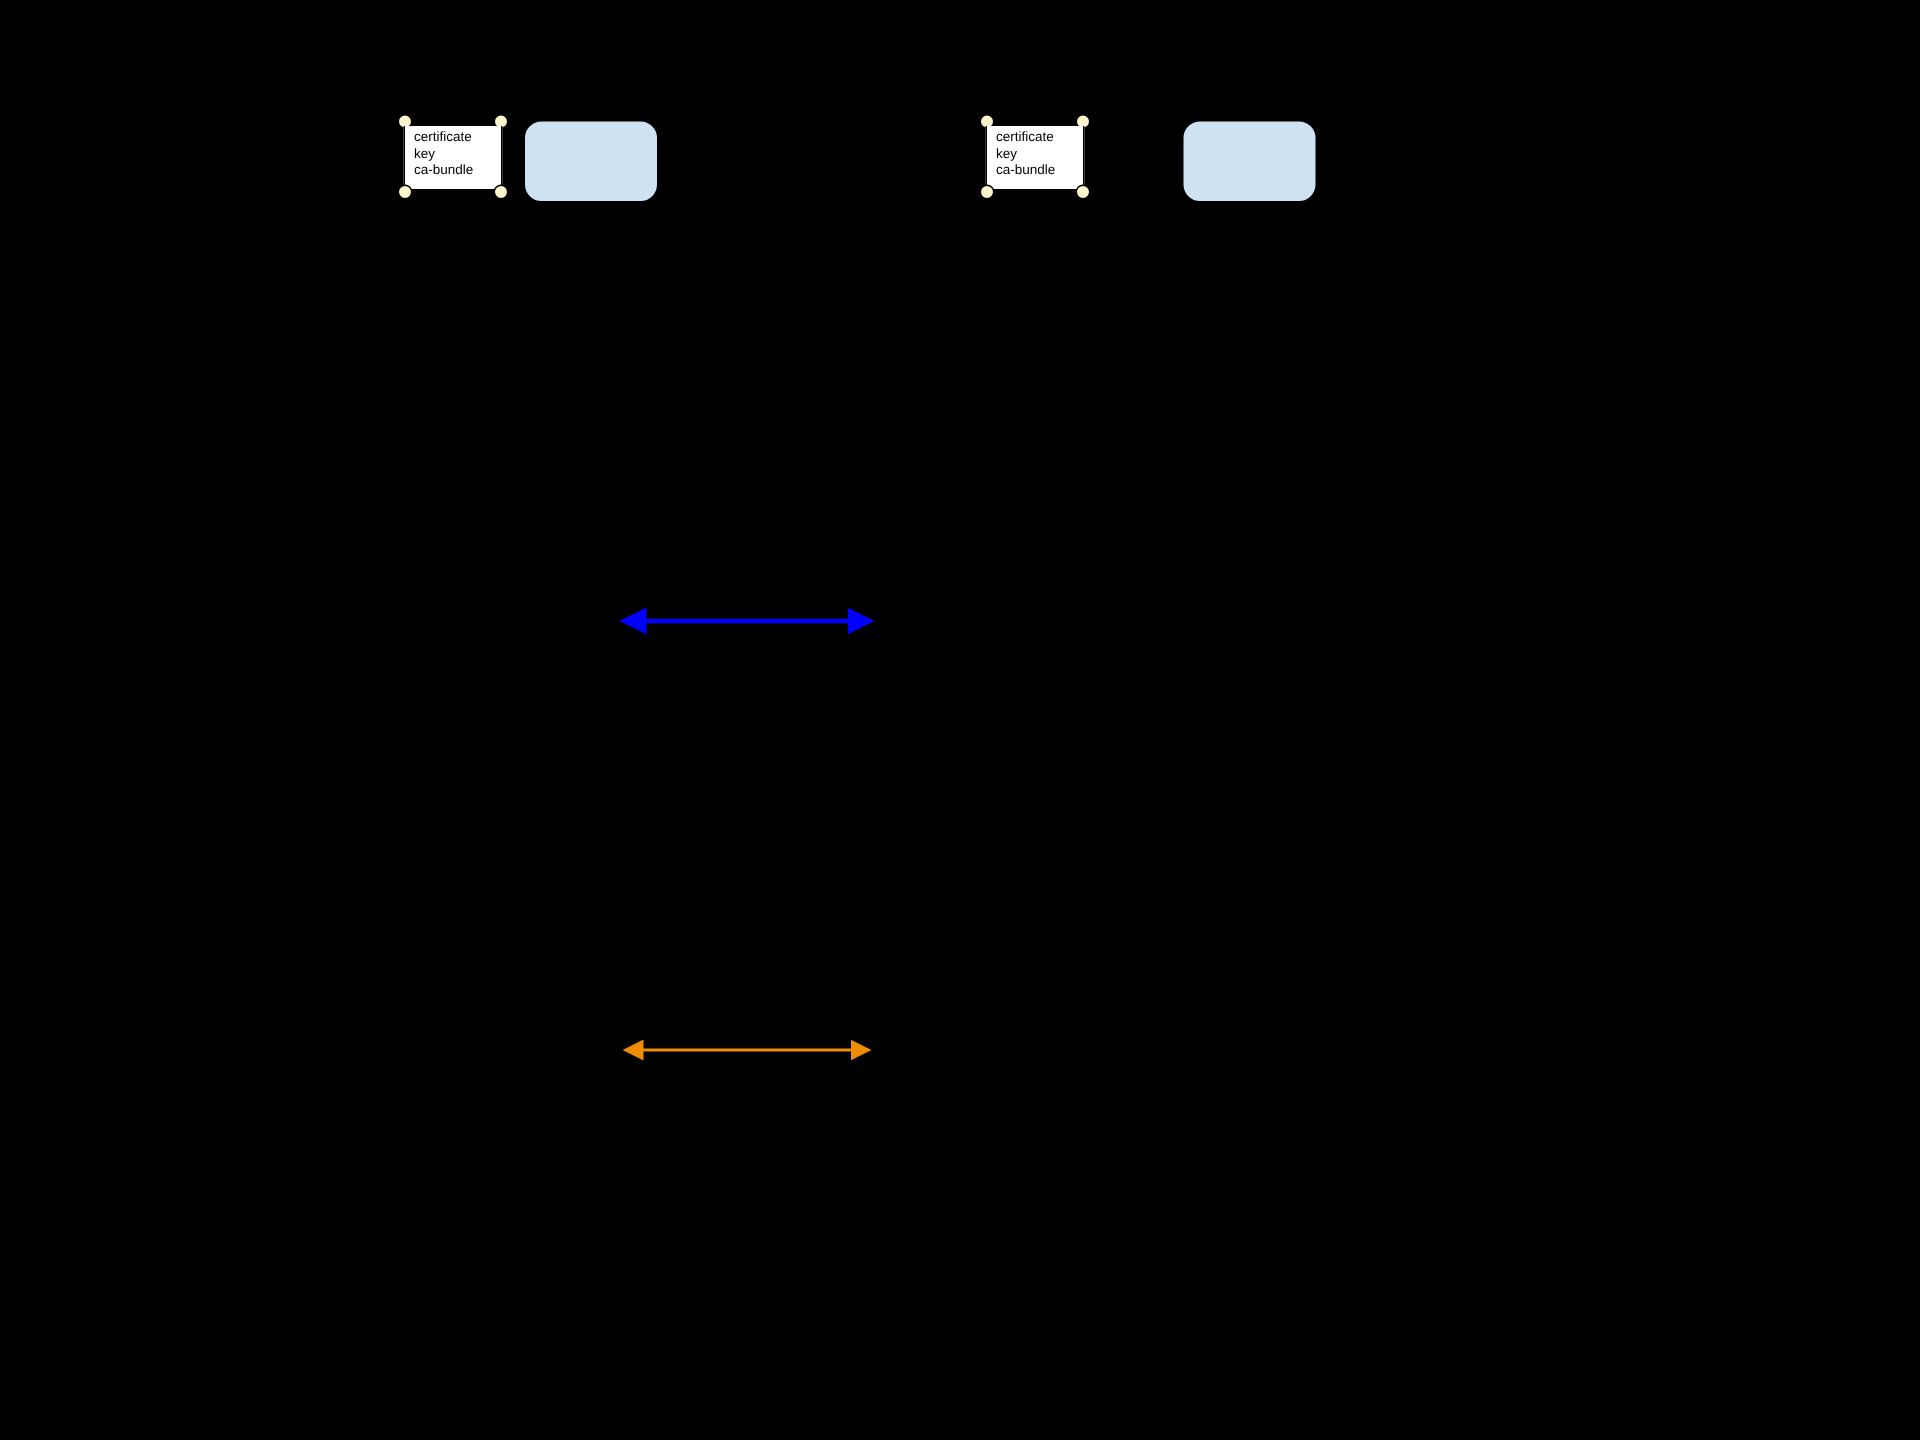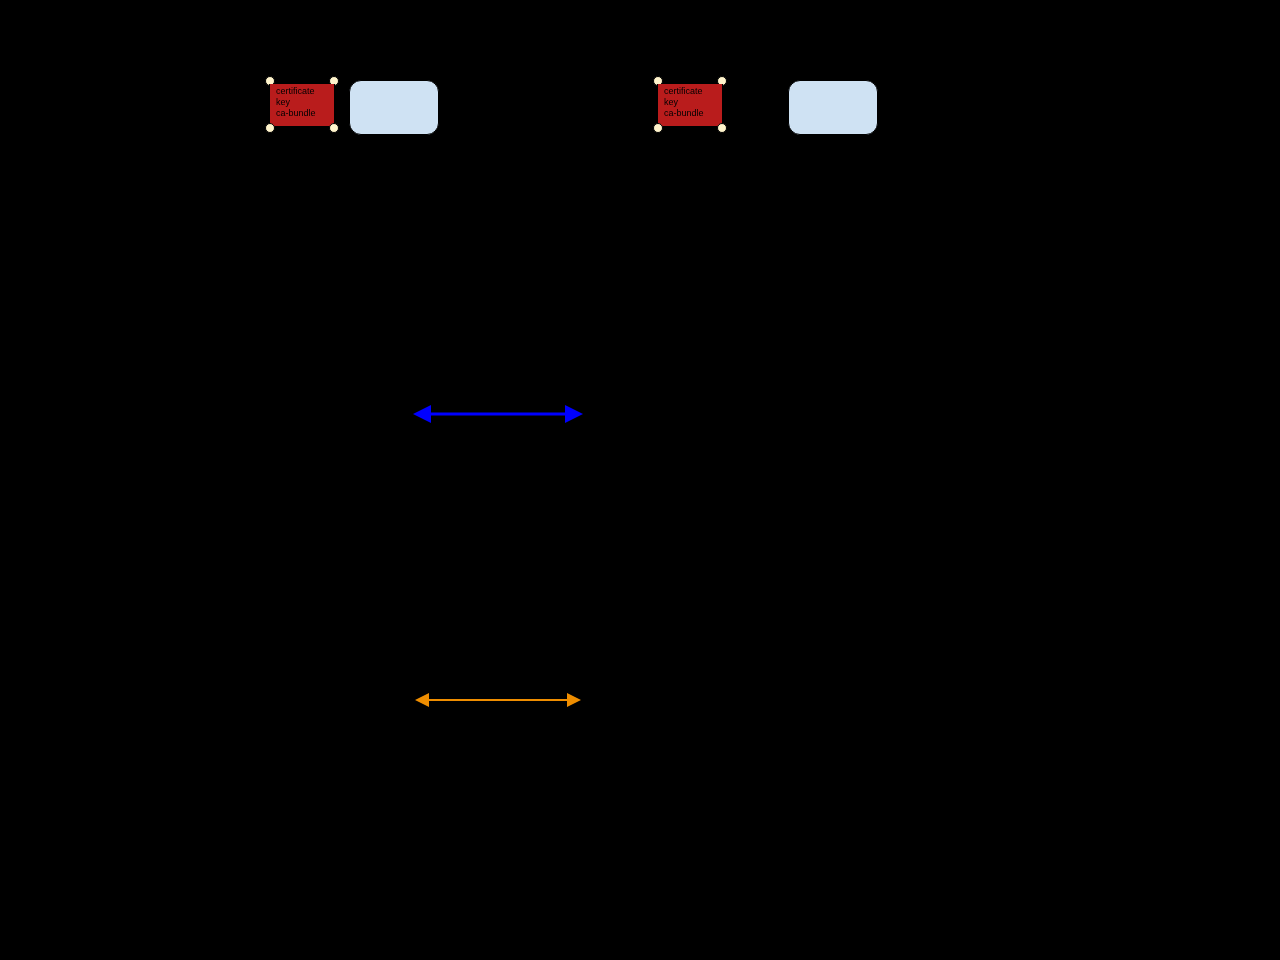--- a/index.html
+++ b/index.html
@@ -14,21 +14,21 @@
     position: absolute;
     width: 70px;
     height: 56px;
   }
   .scroll-body {
     position: absolute;
     left: 2px;
     right: 2px;
     top: 8px;
     bottom: 6px;
-    background: #b91c1c;
+    background: #ffffff;
     border-left: 1px solid #000;
     border-right: 1px solid #000;
     padding-left: 6px;
     padding-top: 2px;
     font-size: 9px;
     line-height: 11px;
     color: #000;
   }
   .scroll-top {
     position: absolute;

